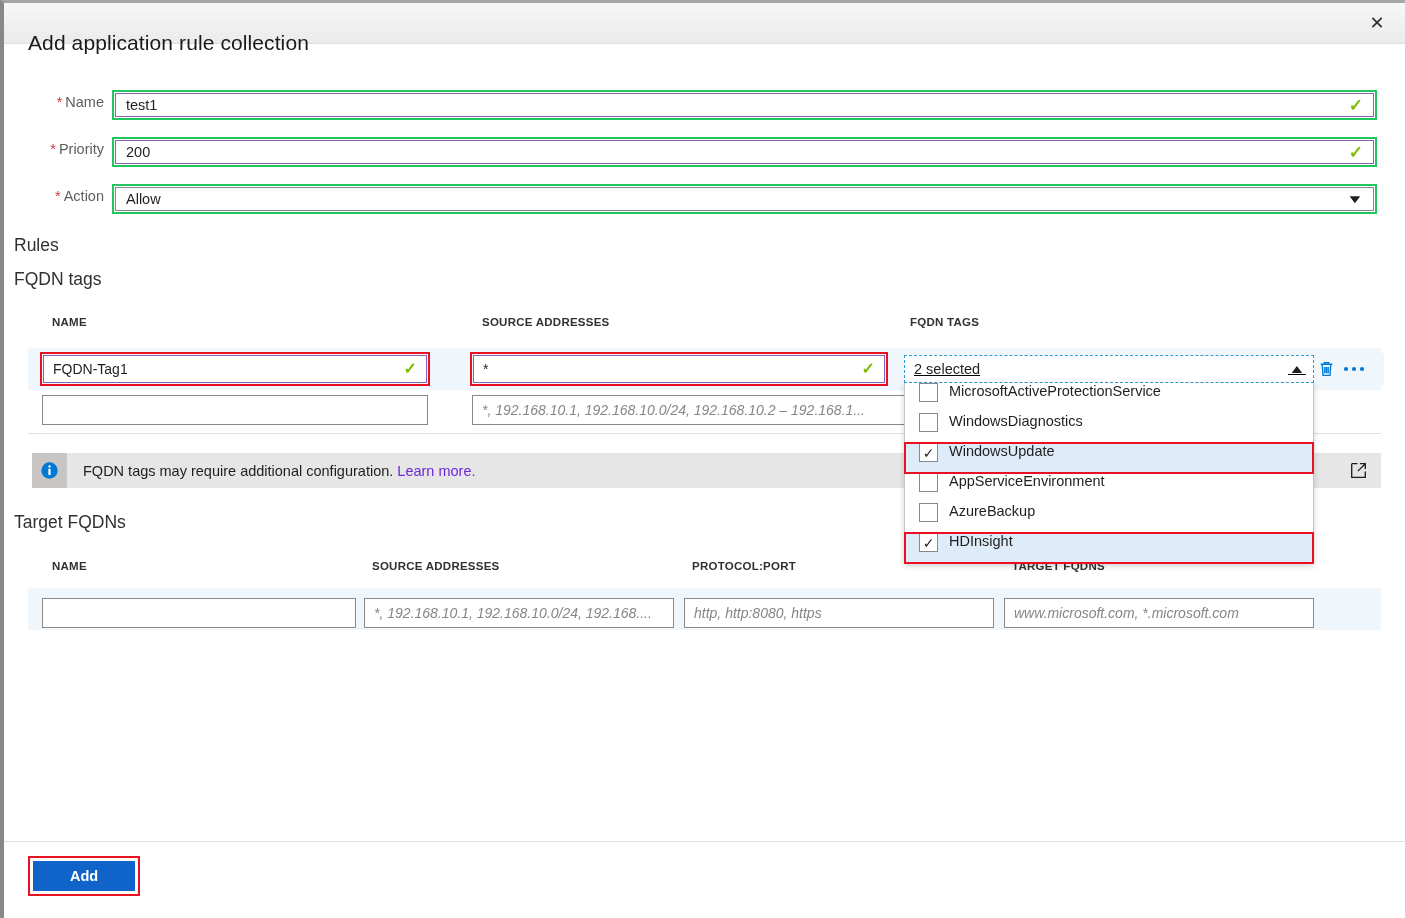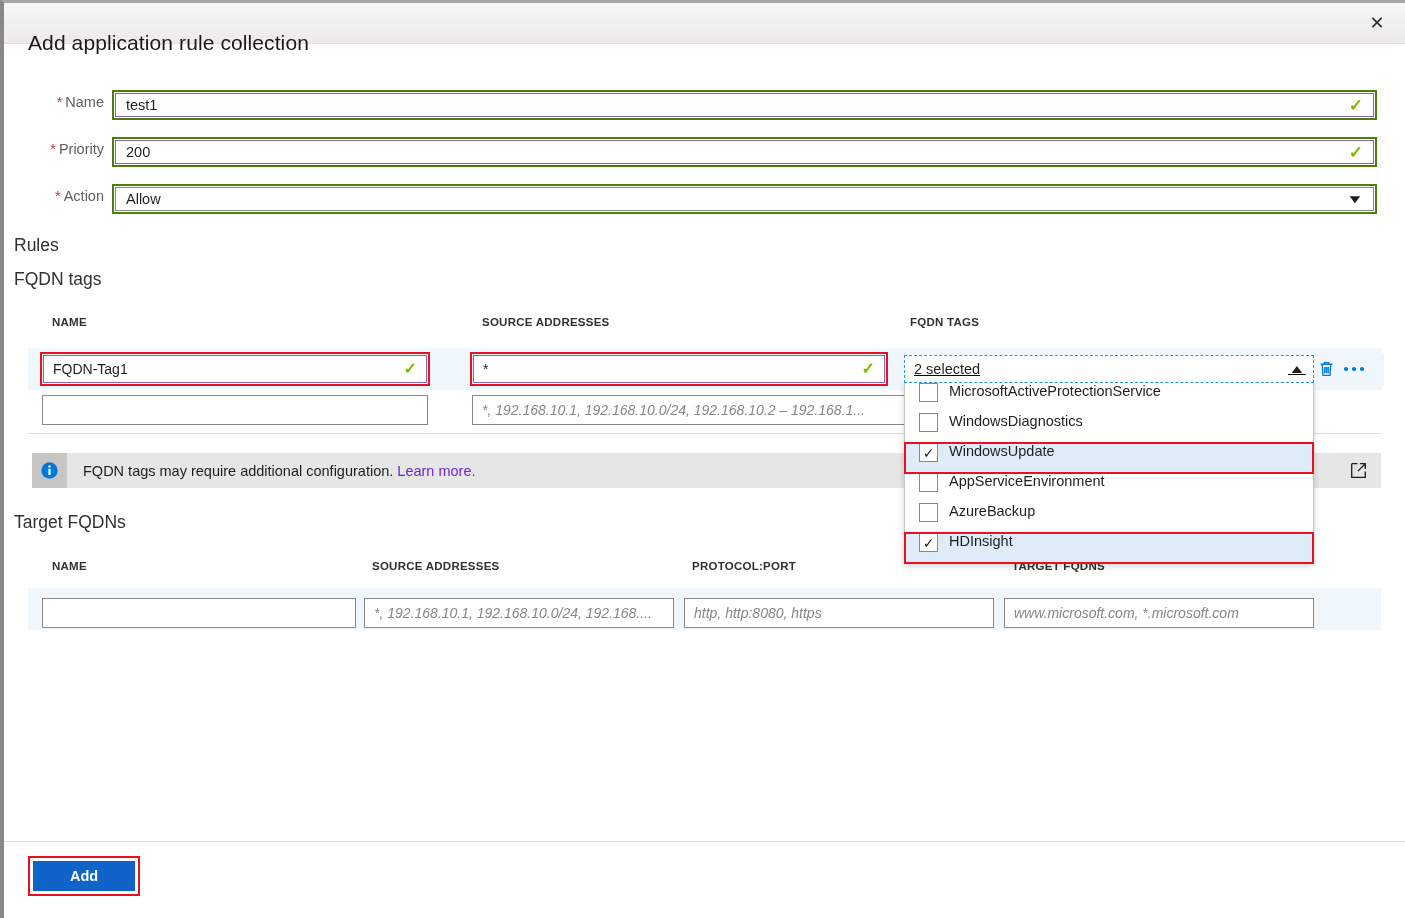--- a/index.html
+++ b/index.html
@@ -36,21 +36,21 @@
 
   
   .form-row { position: absolute; left: 0; right: 0; height: 30px; }
   .form-label {
     position: absolute; left: 24px; width: 76px; top: 4px;
     text-align: right; font-size: 14.5px; color: #605e5c;
   }
   .form-label .req { color: #d13438; margin-right: 3px; }
   .field-outline {
     position: absolute; left: 108px; right: 28px; top: 0; height: 30px;
-    border: 2px solid #4d7c0f;
+    border: 2px solid #22c55e;
     padding: 1px;
   }
   .field-inner {
     position: relative; width: 100%; height: 100%;
     border: 1px solid #8a8886; background: #fff;
     display: flex; align-items: center;
   }
   .field-inner.validated { border-color: #8764b8; }
   .field-inner .val {
     font-size: 14.5px; color: #201f1e; padding-left: 10px;

